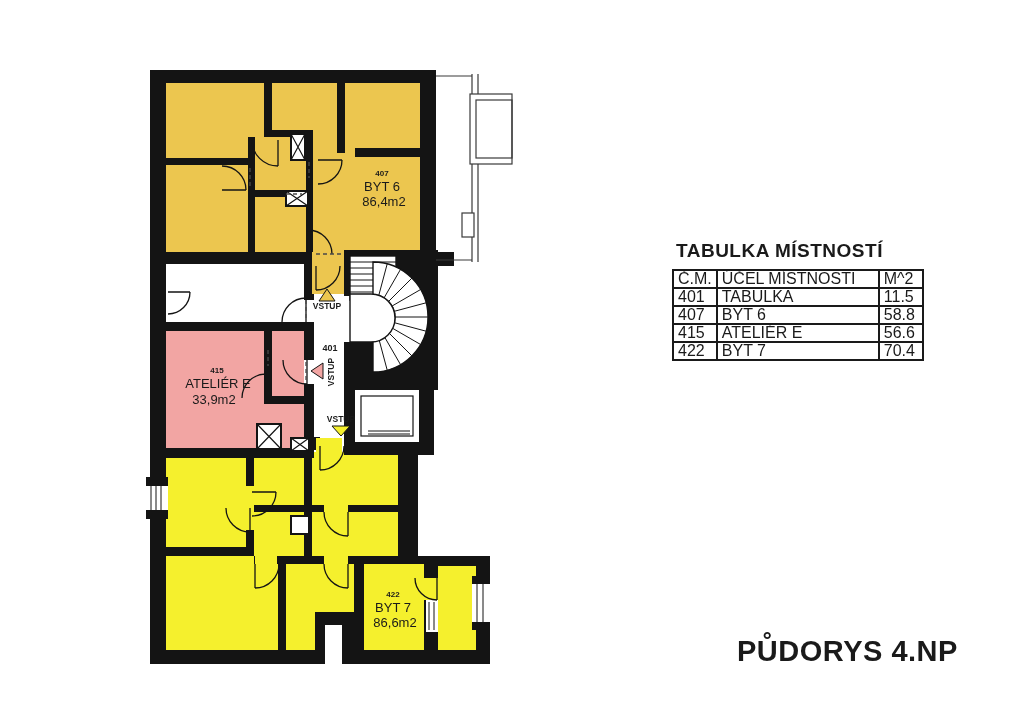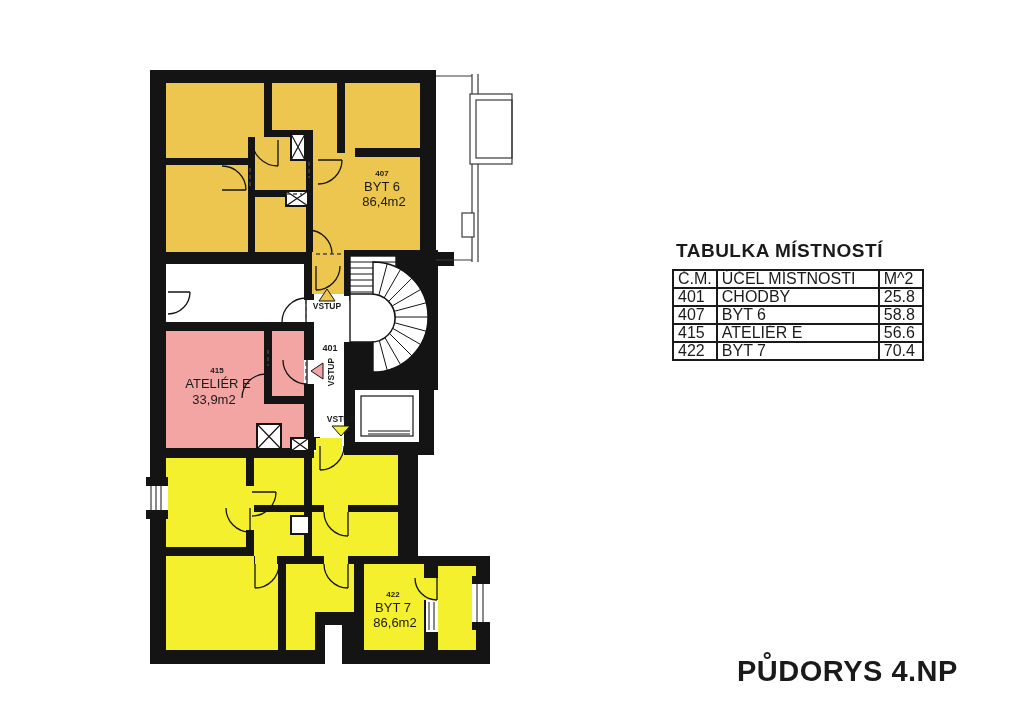--- a/index.html
+++ b/index.html
@@ -8,21 +8,21 @@
   .plan-svg{position:absolute;left:0;top:0;}
   .table-wrap{position:absolute;left:672px;top:240px;}
   .table-title{font-size:19px;font-weight:bold;letter-spacing:0.5px;margin:0 0 7px 4px;white-space:nowrap;}
   table.rooms{border-collapse:collapse;background:#fff;}
   table.rooms th, table.rooms td{
     border:2px solid #1a1a1a;font-size:16px;font-weight:normal;text-align:left;
     padding:1px 4px 1px 4px;height:14px;line-height:14px;white-space:nowrap;}
   .col-num{width:33px;}
   .col-purpose{width:152px;}
   .col-area{width:34px;}
-  .main-title{position:absolute;left:737px;top:655px;font-size:29px;font-weight:bold;
+  .main-title{position:absolute;left:737px;top:635px;font-size:29px;font-weight:bold;
     letter-spacing:0.5px;white-space:nowrap;}
   svg text{font-family:"Liberation Sans",sans-serif;fill:#1a1a1a;}
   .rm-id{font-size:8px;font-weight:bold;}
   .rm-name{font-size:13px;}
   .rm-area{font-size:13px;}
   .vstup{font-size:8.5px;font-weight:bold;}
   .corr-id{font-size:9px;font-weight:bold;}
 </style>
 </head>
 <body>
@@ -213,22 +213,22 @@
   <div class="table-title">TABULKA MÍSTNOSTÍ</div>
   <table class="rooms">
     <tbody>
           <tr>
       <th class="col-num">Č.M.</th>
       <th class="col-purpose">ÚČEL MÍSTNOSTI</th>
       <th class="col-area">M^2</th>
     </tr>
     <tr>
       <td>401</td>
-      <td>CHODBY</td>
-      <td>25.8</td>
+      <td>TABULKA</td>
+      <td>11.5</td>
     </tr>
     <tr>
       <td>407</td>
       <td>BYT 6</td>
       <td>58.8</td>
     </tr>
     <tr>
       <td>415</td>
       <td>ATELIÉR E</td>
       <td>56.6</td>

